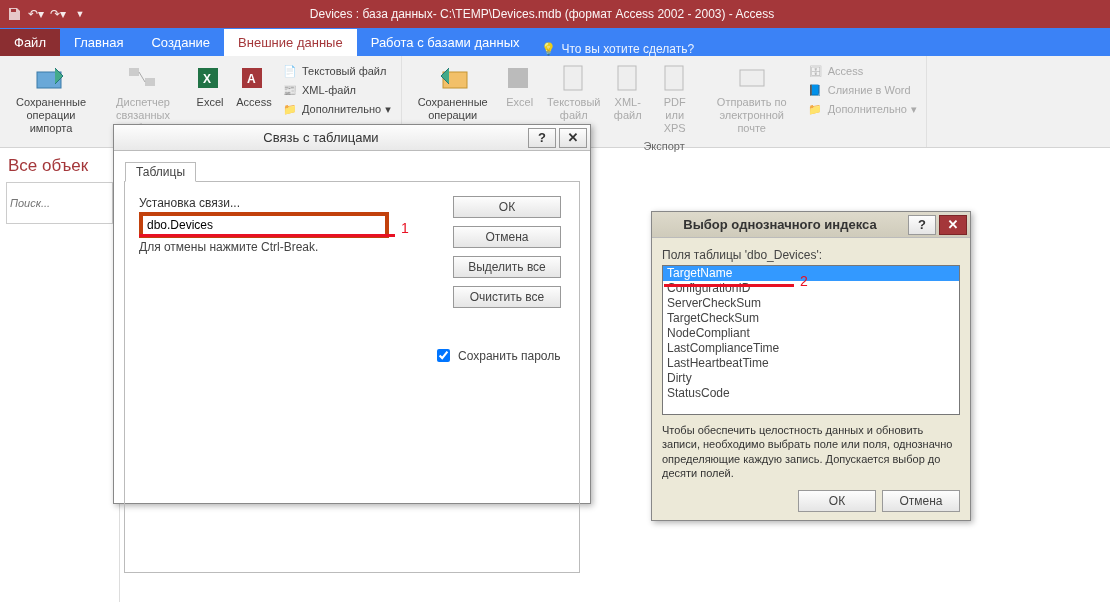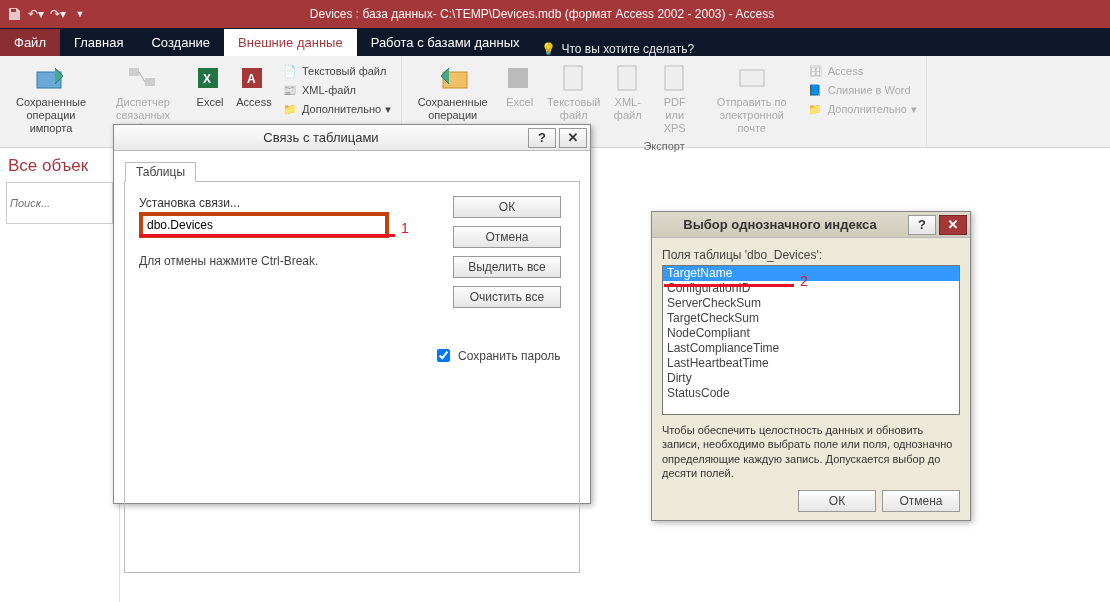--- a/index.html
+++ b/index.html
@@ -1,21 +1,21 @@
 <!DOCTYPE html>
 <html><head>
 <meta charset="utf-8">
 <style>
   * { box-sizing: border-box; font-family: "Segoe UI", Tahoma, sans-serif; }
   body { margin:0; width:1110px; height:602px; background:#fff; overflow:hidden; position:relative; font-size:12px; color:#444; }
   .titlebar { height:28px; background:#a4373a; color:#fff; display:flex; align-items:center; }
   .qat { display:flex; align-items:center; padding:0 6px; gap:6px; }
   .qat-icon { width:16px; height:16px; display:flex; align-items:center; justify-content:center; color:#fff; opacity:.9; }
   .apptitle { flex:1; text-align:center; font-size:12px; color:#fff; opacity:.95; }
-  .tabs { height:28px; background:#0f172a; display:flex; align-items:flex-end; }
+  .tabs { height:28px; background:#3b82f6; display:flex; align-items:flex-end; }
   .tab { padding:6px 14px; color:#fff; font-size:13px; cursor:pointer; }
   .tab.active { background:#fff; color:#a4373a; }
   .tab.file { background:#8b2e31; }
   .tell-me { display:flex; align-items:center; gap:5px; color:#fff; opacity:.9; padding:0 8px; font-size:12px; }
   .ribbon { height:92px; background:#f1f1f1; border-bottom:1px solid #d4d4d4; display:flex; }
   .rgroup { display:flex; flex-direction:column; align-items:center; padding:4px 6px 0; border-right:1px solid #e0e0e0; }
   .rgroup-body { display:flex; align-items:flex-start; gap:2px; }
   .rgroup-label { font-size:11px; color:#666; text-align:center; padding:2px 0; }
   .rbtn { display:flex; flex-direction:column; align-items:center; padding:2px 6px; font-size:11px; color:#444; text-align:center; width:70px; line-height:1.2; }
   .rbtn.disabled { color:#aaa; }
@@ -214,21 +214,21 @@
   <div class="dlg-body" style="position:relative; height:calc(100% - 26px);">
     <div style="height:20px"></div>
     <div class="tabctrl" style="height:392px; position:relative;">
       <div class="tabctrl-tab">Таблицы</div>
       <div style="padding:14px; display:flex; ">
         <div style="flex:1; position:relative;">
           <div class="link-label">Установка связи...</div>
           <input class="link-input" value="dbo.Devices" style="">
           <div class="redline" style="left:0; top:38px; width:256px;"></div>
           <div class="redmark" style="left:262px; top:24px;">1</div>
-          <div style="margin-top:16px">Для отмены нажмите Ctrl-Break.</div>
+          <div style="margin-top:2px">Для отмены нажмите Ctrl-Break.</div>
         </div>
         <div style="width:112px;">
           <div class="dlg-btn">ОК</div>
           <div class="dlg-btn">Отмена</div>
           <div class="dlg-btn">Выделить все</div>
           <div class="dlg-btn">Очистить все</div>
           <div style="height:30px"></div>
           <label class="chk" style="margin-left:-20px">
               <input type="checkbox" checked="" style="">
               <span>Сохранить пароль</span>

